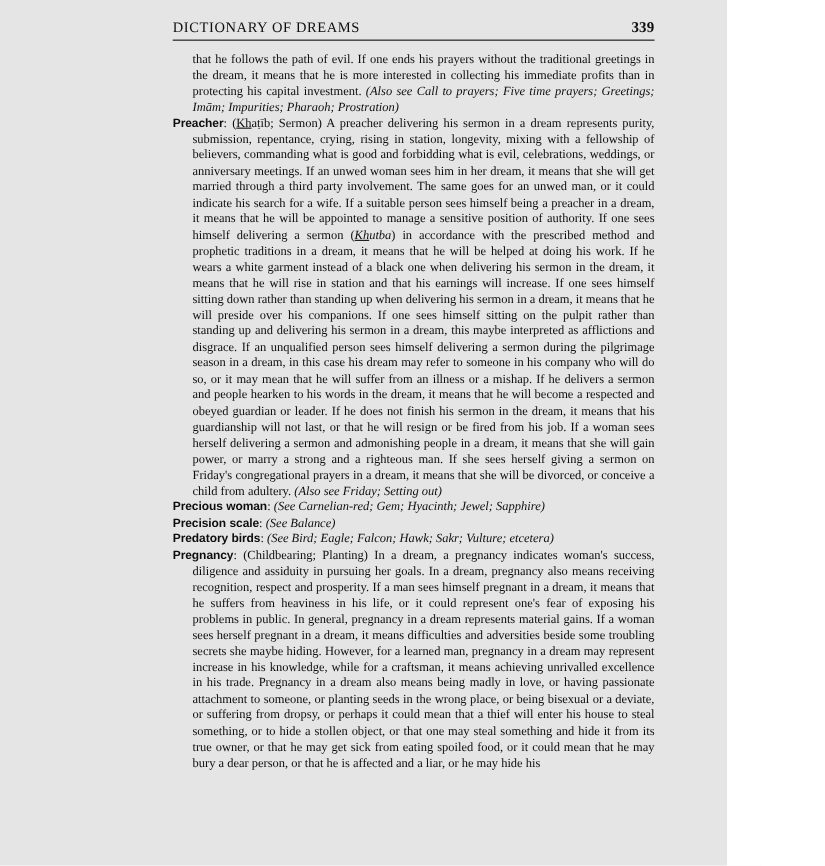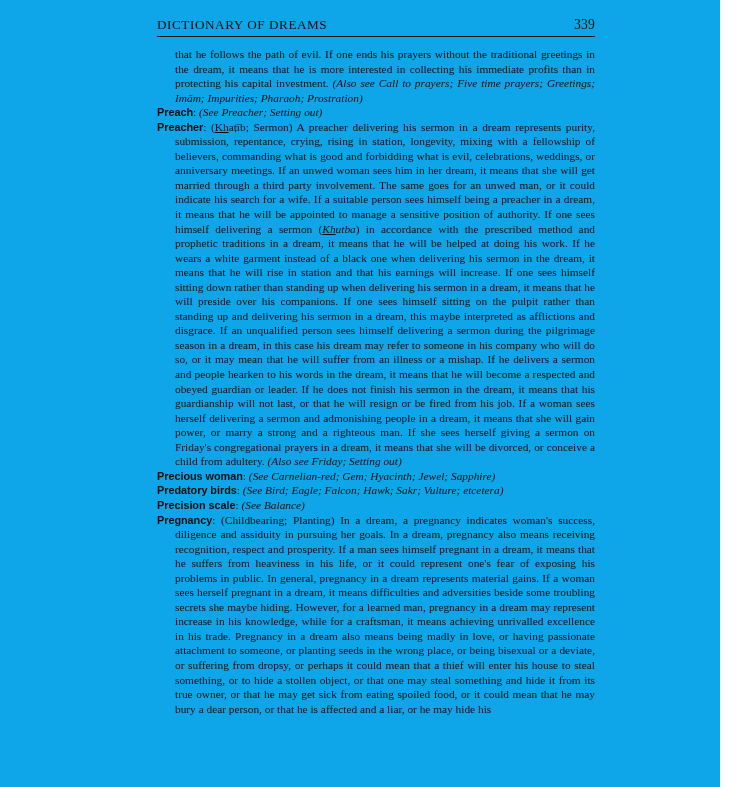--- a/index.html
+++ b/index.html
@@ -9,23 +9,23 @@
   }
   body {
     width: 750px;
     height: 787px;
     overflow: hidden;
     font-family: "Liberation Serif", "DejaVu Serif", serif;
     color: #0d0d0d;
   }
   .page {
     position: relative;
-    width: 720px;
+    width: 661px;
     height: 787px;
-    background: #0ea5e9;
+    background: #e5e5e5;
   }
   .content {
     position: absolute;
     left: 157px;
     top: 17px;
     width: 438px;
   }
   
   .runhead {
     display: flex;
@@ -34,21 +34,21 @@
     font-family: "Liberation Serif", "DejaVu Serif", serif;
     padding-bottom: 1px;
   }
   .runhead-title {
     font-size: 13.2px;
     letter-spacing: 0.55px;
     white-space: nowrap;
   }
   .runhead-folio {
     font-size: 13.6px;
-    font-weight: normal;
+    font-weight: bold;
     letter-spacing: 0.2px;
   }
   .rule {
     border-top: 1.6px solid #111;
     margin-top: 2px;
     margin-bottom: 5px;
     width: 100%;
   }
   
   .body {
@@ -103,28 +103,27 @@
     <div class="runhead">
       <span class="runhead-title">DICTIONARY OF DREAMS</span>
       <span class="runhead-folio">339</span>
     </div>
     <div class="rule"></div>
 
     <div class="body">
 
       <p class="para cont"><span>that he follows the path of evil. If one ends his prayers without the traditional greetings in the dream, it means that he is more interested in collecting his immediate profits than in protecting his capital investment. </span><span class="it">(Also see Call to prayers; Five time prayers; Greetings; Imām; Impurities; Pharaoh; Prostration)</span></p>
 
-      <p class="para entry"><span class="hw">Preach</span><span>: </span><span class="it">(See Preacher; Setting out)</span></p>
 
       <p class="para entry"><span class="hw">Preacher</span><span>: </span><span>(</span><span class="ul">Kh</span><span>aṭīb</span><span>; Sermon) </span><span>A preacher delivering his sermon in a dream represents purity, submission, repentance, crying, rising in station, longevity, mixing with a fellowship of believers, commanding what is good and forbidding what is evil, celebrations, weddings, or anniversary meetings. If an unwed woman sees him in her dream, it means that she will get married through a third party involvement. The same goes for an unwed man, or it could indicate his search for a wife. If a suitable person sees himself being a preacher in a dream, it means that he will be appointed to manage a sensitive position of authority. If one sees himself delivering a sermon (</span><span class="it ul">Kh</span><span class="it">utba</span><span>) in accordance with the prescribed method and prophetic traditions in a dream, it means that he will be helped at doing his work. If he wears a white garment instead of a black one when delivering his sermon in the dream, it means that he will rise in station and that his earnings will increase. If one sees himself sitting down rather than standing up when delivering his sermon in a dream, it means that he will preside over his companions. If one sees himself sitting on the pulpit rather than standing up and delivering his sermon in a dream, this maybe interpreted as afflictions and disgrace. If an unqualified person sees himself delivering a sermon during the pilgrimage season in a dream, in this case his dream may refer to someone in his company who will do so, or it may mean that he will suffer from an illness or a mishap. If he delivers a sermon and people hearken to his words in the dream, it means that he will become a respected and obeyed guardian or leader. If he does not finish his sermon in the dream, it means that his guardianship will not last, or that he will resign or be fired from his job. If a woman sees herself delivering a sermon and admonishing people in a dream, it means that she will gain power, or marry a strong and a righteous man. If she sees herself giving a sermon on Friday's congregational prayers in a dream, it means that she will be divorced, or conceive a child from adultery. </span><span class="it">(Also see Friday; Setting out)</span></p>
 
       <p class="para entry"><span class="hw">Precious woman</span><span>: </span><span class="it">(See Carnelian-red; Gem; Hyacinth; Jewel; Sapphire)</span></p>
 
+      <p class="para entry"><span class="hw">Precision scale</span><span>: </span><span class="it">(See Balance)</span></p>
+
       <p class="para entry"><span class="hw">Predatory birds</span><span>: </span><span class="it">(See Bird; Eagle; Falcon; Hawk; Sakr; Vulture; etcetera)</span></p>
-
-      <p class="para entry"><span class="hw">Precision scale</span><span>: </span><span class="it">(See Balance)</span></p>
 
 
       <p class="para entry"><span class="hw">Pregnancy</span><span>: </span><span>(Childbearing; Planting) In a dream, a pregnancy indicates woman's success, diligence and assiduity in pursuing her goals. In a dream, pregnancy also means receiving recognition, respect and prosperity. If a man sees himself pregnant in a dream, it means that he suffers from heaviness in his life, or it could represent one's fear of exposing his problems in public. In general, pregnancy in a dream represents material gains. If a woman sees herself pregnant in a dream, it means difficulties and adversities beside some troubling secrets she maybe hiding. However, for a learned man, pregnancy in a dream may represent increase in his knowledge, while for a craftsman, it means achieving unrivalled excellence in his trade. Pregnancy in a dream also means being madly in love, or having passionate attachment to someone, or planting seeds in the wrong place, or being bisexual or a deviate, or suffering from dropsy, or perhaps it could mean that a thief will enter his house to steal something, or to hide a stollen object, or that one may steal something and hide it from its true owner, or that he may get sick from eating spoiled food, or it could mean that he may bury a dear person, or that he is affected and a liar, or he may hide his</span></p>
 
     </div>
   </div>
 </div>
 
 </body></html>

